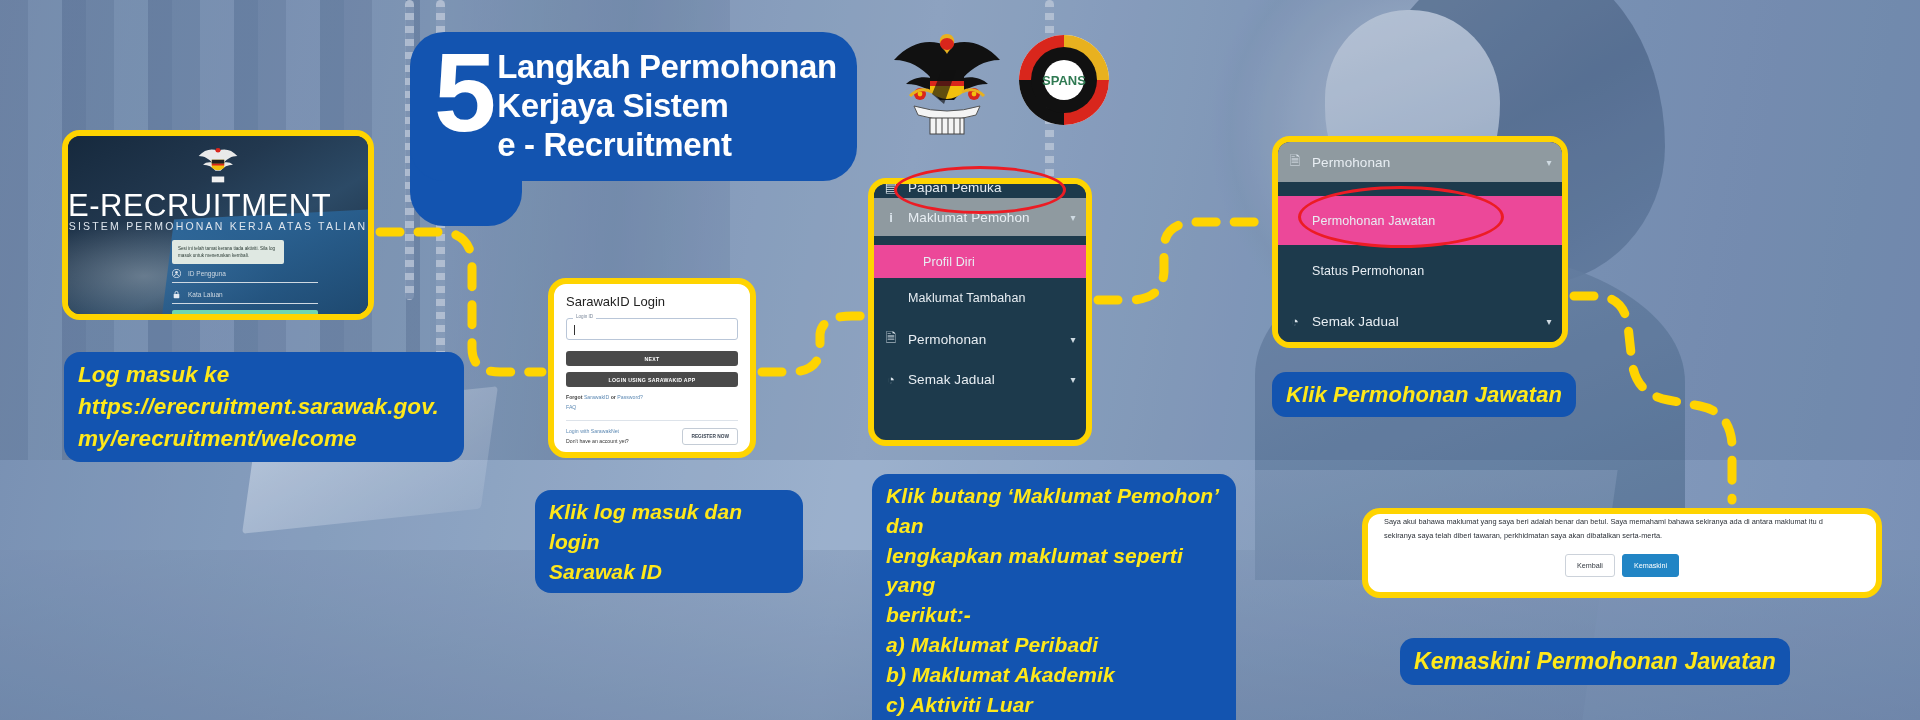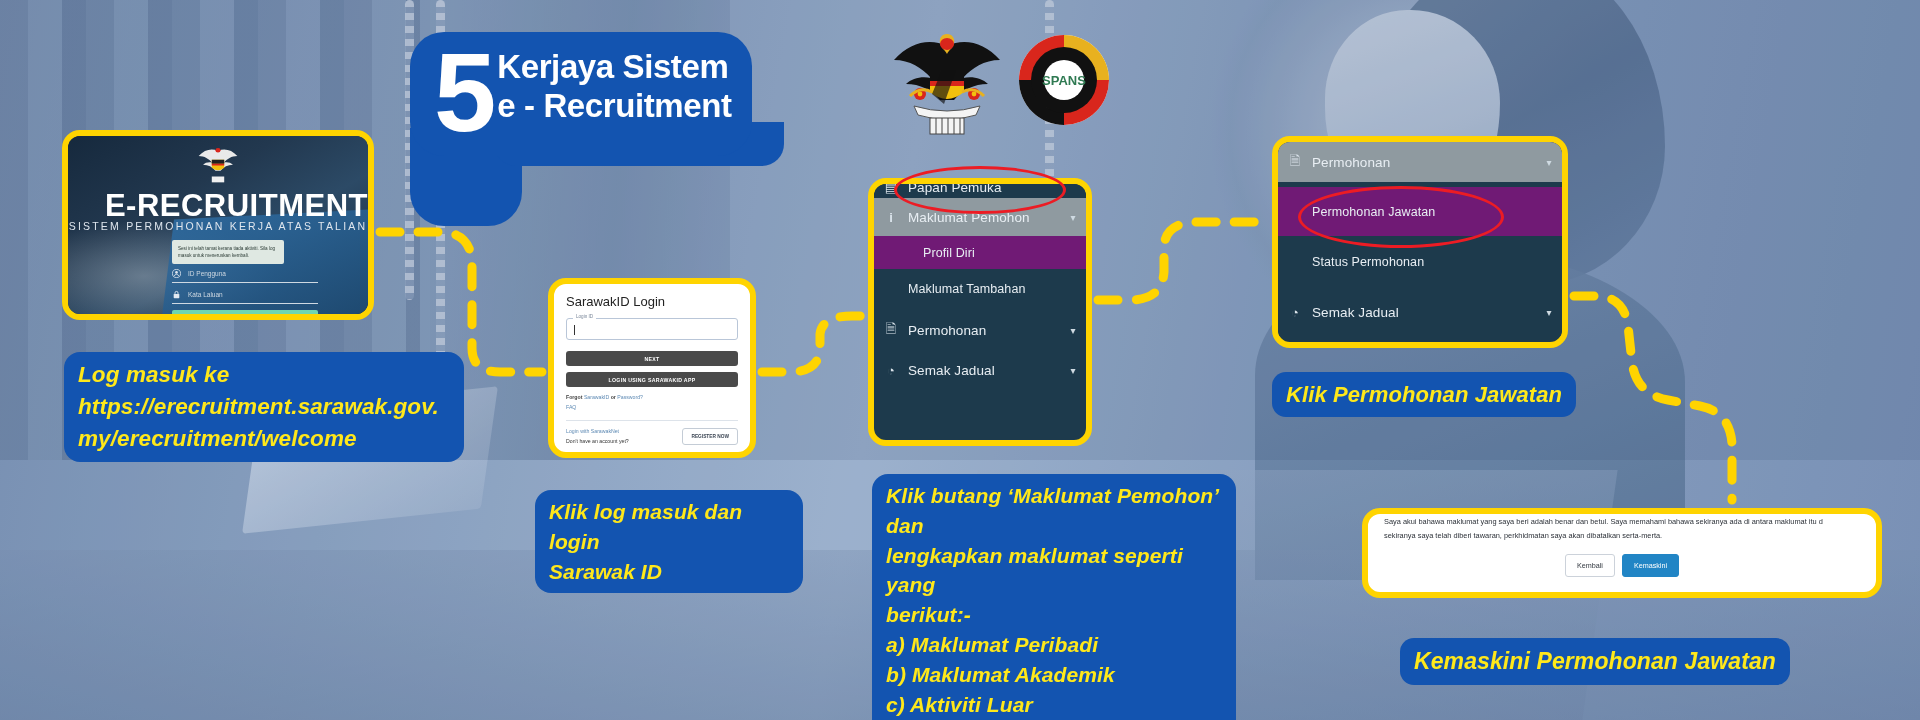--- a/index.html
+++ b/index.html
@@ -121,22 +121,22 @@
 
   
   #card-erecruitment { left:62px; top:130px; width:312px; height:190px; background:#1d3148; }
   .er-photo { position:absolute; inset:0; background:
       linear-gradient(150deg,#16293d 0%, #22384f 35%, #2c4a66 60%, #17283a 100%); }
   .er-hands { position:absolute; left:-20px; top:80px; width:240px; height:120px;
       background: radial-gradient(ellipse at 40% 50%, rgba(180,190,200,.45), transparent 65%); }
   .er-doc { position:absolute; right:-10px; bottom:-10px; width:210px; height:110px;
       background: linear-gradient(160deg,#2e6da4,#1f4e78); transform: skewX(-10deg) rotate(-3deg); opacity:.85; }
   .er-crest { position:absolute; left:50%; top:4px; transform: translateX(-50%); }
-  .er-title { position:absolute; left:0; right:0; top:52px; text-align:right; color:#fff;
-      font-size:31px; font-weight:700; letter-spacing:.5px; }
+  .er-title { position:absolute; left:0; right:0; top:52px; text-align:left; color:#fff;
+      font-size:31px; font-weight:400; letter-spacing:.5px; }
   .er-sub { position:absolute; left:0; right:0; top:84px; text-align:center; color:#dfe6ee;
       font-size:10.5px; letter-spacing:2.2px; }
   .er-alert { position:absolute; left:104px; top:104px; width:112px; padding:5px 6px;
       background:#dfe8e2; color:#2b3b35; font-size:4.6px; line-height:1.55; border-radius:2px; }
   .er-field { position:absolute; left:104px; width:146px; height:19px; border-bottom:1px solid #cfd9e2;
       display:flex; align-items:center; gap:7px; color:#cfd9e2; font-size:6.5px; }
   .er-f1 { top:128px; } .er-f2 { top:149px; }
   .er-btn { position:absolute; left:104px; top:174px; width:146px; height:13px;
       background:#6fd6b0; border-radius:2px; color:#14332a; font-size:5.4px;
       display:flex; align-items:center; justify-content:center; }
@@ -165,21 +165,21 @@
   
   #card-menu-right { left:1272px; top:136px; width:296px; height:212px; background:#1d3a4c; }
 
   .menu-row { display:flex; align-items:center; position:relative; color:#e8eef3; }
   .menu-icon { width:34px; text-align:center; font-size:13px; flex:none; color:#dce5ec; }
   .menu-label { flex:1; font-size:13.5px; letter-spacing:.1px; }
   .menu-caret { width:26px; text-align:center; font-size:10px; color:#cfdae2; }
   .lvl-head { background:#1d3a4c; }
   .lvl-head.active { background:#8f9aa0; }
   .lvl-sub { background:#1d3a4c; }
-  .lvl-sub.active { background:#701a75; }
+  .lvl-sub.active { background:#ec4899;margin-top:9px; }
   .lvl-sub .menu-label { padding-left:34px; font-size:12.5px; }
 
   
   .red-ellipse {
     position:absolute; border:3.5px solid #ec1c24; border-radius:50%;
     pointer-events:none;
   }
 
   
   #card-dialog { left:1362px; top:508px; width:520px; height:90px; background:#fff; }
@@ -231,20 +231,21 @@
     <path d="M 1098 300 L 1130 300 Q 1162 300 1164 272 L 1164 246 Q 1166 222 1198 222 L 1262 222"></path>
     <path d="M 1574 296 L 1596 296 Q 1624 296 1628 326 L 1632 362 Q 1636 394 1668 400 L 1700 406 Q 1730 412 1732 444 L 1732 500"></path>
   </g>
 </svg>
 
 <div id="title-tail"></div>
 <div id="title-tail2"></div>
 <div id="title-badge">
   <div class="big-five">5</div>
   <div class="title-lines">
+    <div>Langkah Permohonan</div>
     <div>Kerjaya Sistem</div>
     <div>e - Recruitment</div>
   </div>
 </div>
 
 <svg class="crest" style="left:884px; top:20px;" width="126" height="118" viewBox="0 0 126 118">
   <g>
     <path d="M63 26 C46 18 26 22 10 40 C26 40 38 48 47 58 C38 56 28 58 22 64 C36 64 48 70 56 80 L70 80 C78 70 90 64 104 64 C98 58 88 56 79 58 C88 48 100 40 116 40 C100 22 80 18 63 26 Z" fill="#111"></path>
     <path d="M63 14 C58 14 55 18 56 23 C57 28 61 30 63 34 C65 30 69 28 70 23 C71 18 68 14 63 14 Z" fill="#e8b11f"></path>
     <ellipse cx="63" cy="24" rx="7" ry="6" fill="#d9261c"></ellipse>

